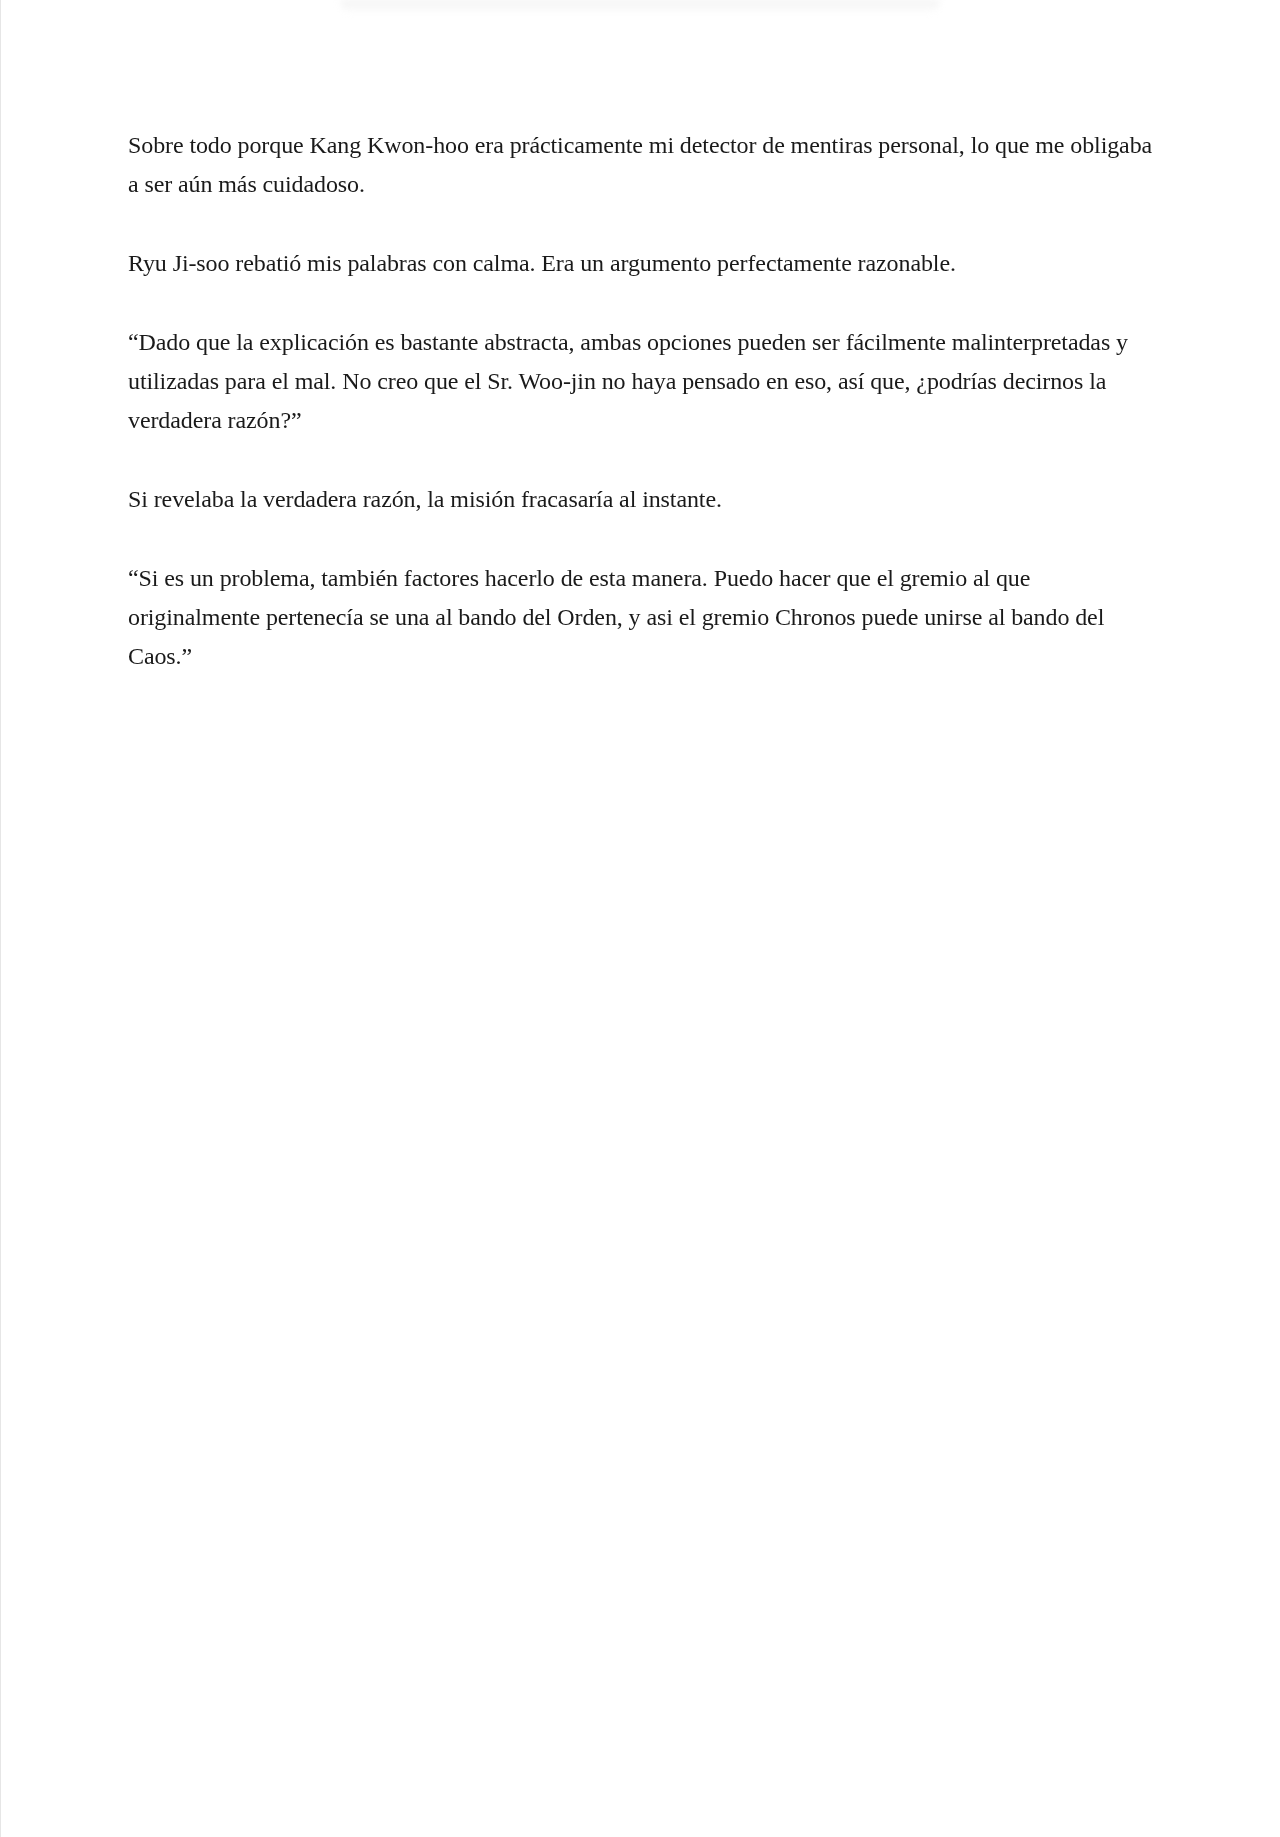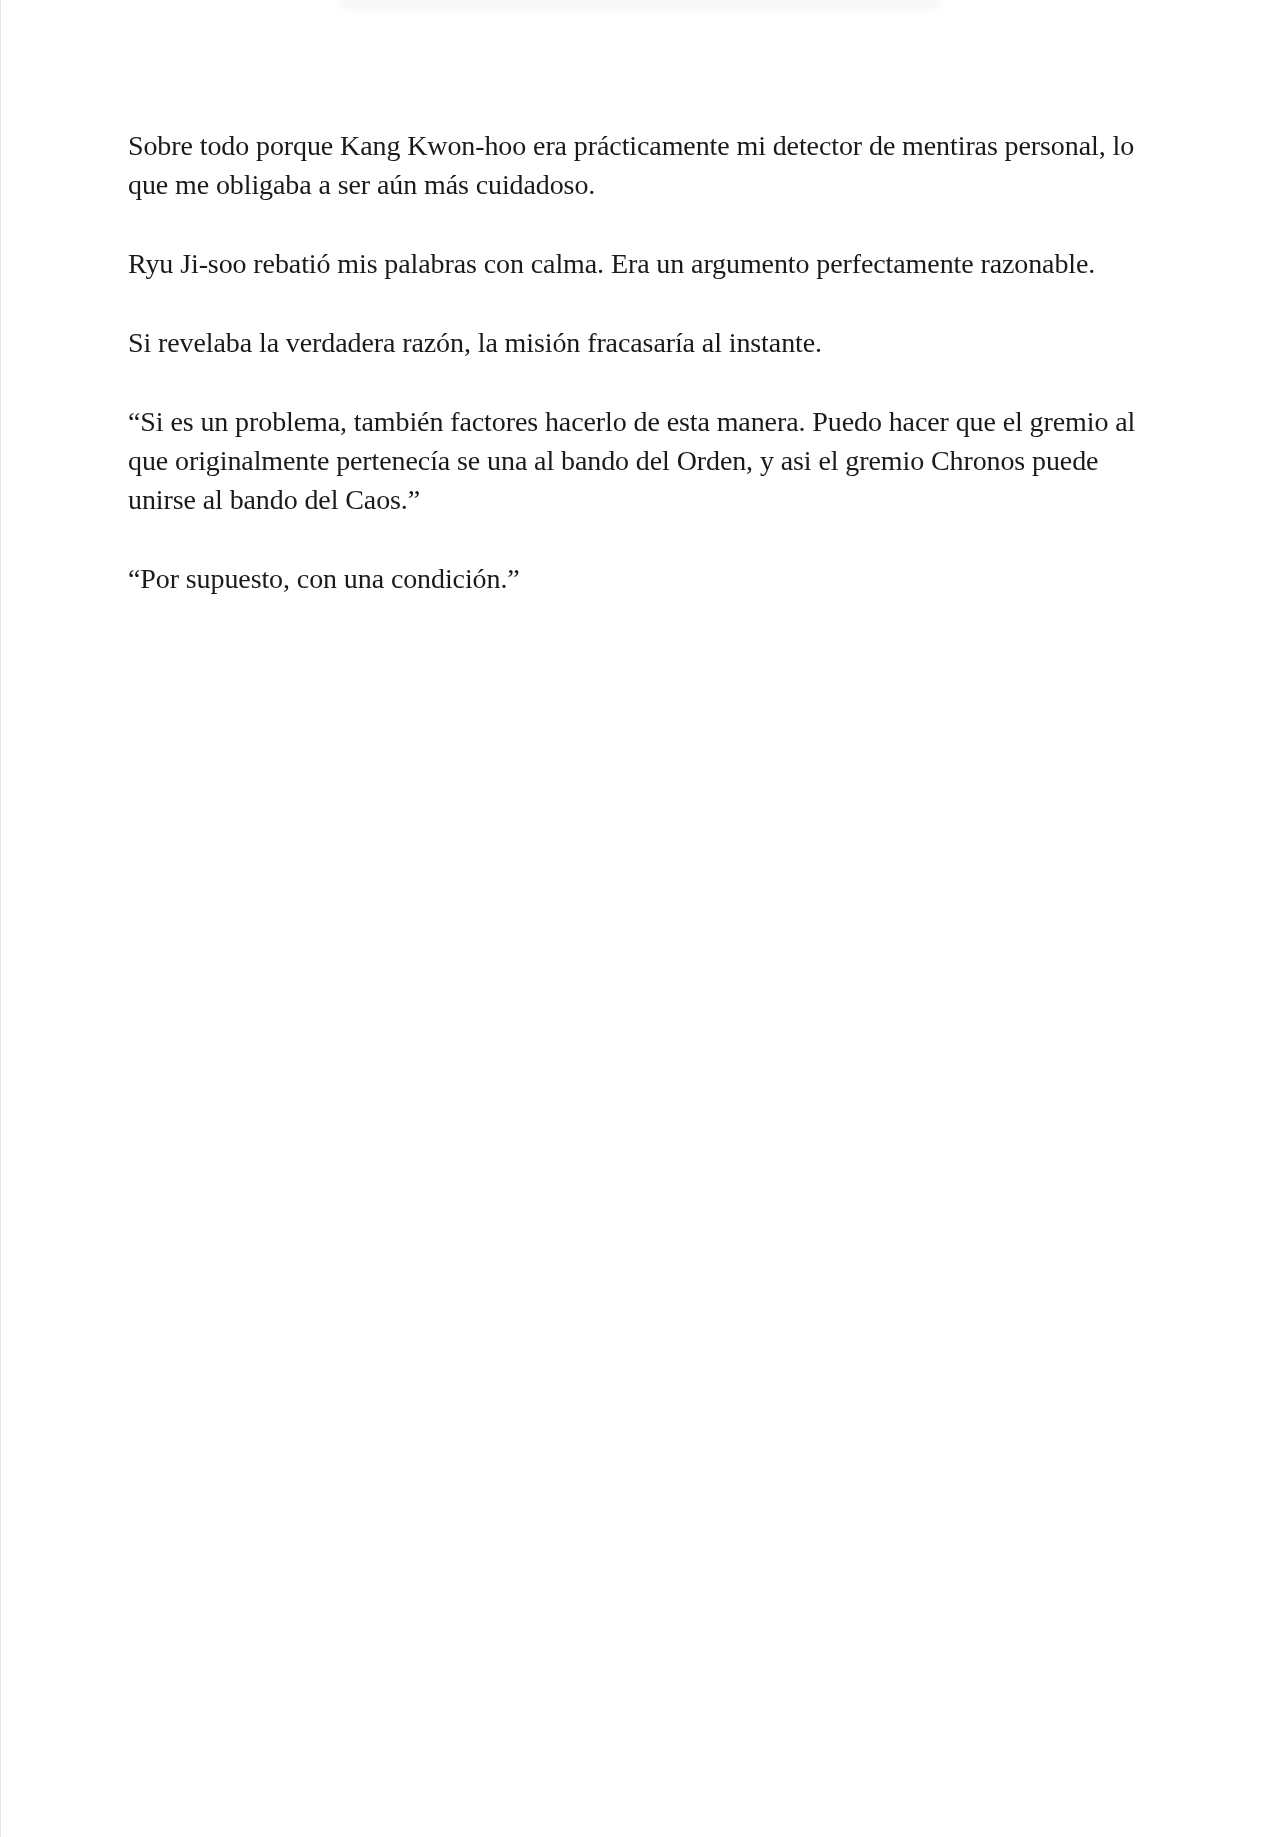--- a/index.html
+++ b/index.html
@@ -34,30 +34,30 @@
       filter: blur(3px);
     }
     .content {
       position: absolute;
       left: 128px;
       top: 126px;
       width: 1030px;
     }
     .content p {
       margin: 0 0 40px 0;
-      font-size: 28px;
+      font-size: 24px;
       line-height: 39px;
       letter-spacing: -0.1px;
     }
   </style>
 </head>
 <body>
 
 <div class="left-edge"></div>
 <div class="top-shadow"></div>
 
 <main class="content">
   <p>Sobre todo porque Kang Kwon-hoo era prácticamente mi detector de mentiras personal, lo que me obligaba a ser aún más cuidadoso.</p>
   <p>Ryu Ji-soo rebatió mis palabras con calma. Era un argumento perfectamente razonable.</p>
+  <p>“Dado que la explicación es bastante abstracta, ambas opciones pueden ser fácilmente malinterpretadas y utilizadas para el mal. No creo que el Sr. Woo-jin no haya pensado en eso, así que, ¿podrías decirnos la verdadera razón?”</p>
   <p>Si revelaba la verdadera razón, la misión fracasaría al instante.</p>
   <p>“Si es un problema, también factores hacerlo de esta manera. Puedo hacer que el gremio al que originalmente pertenecía se una al bando del Orden, y asi el gremio Chronos puede unirse al bando del Caos.”</p>
-  <p>“Por supuesto, con una condición.”</p>
 </main>
 
 </body></html>

